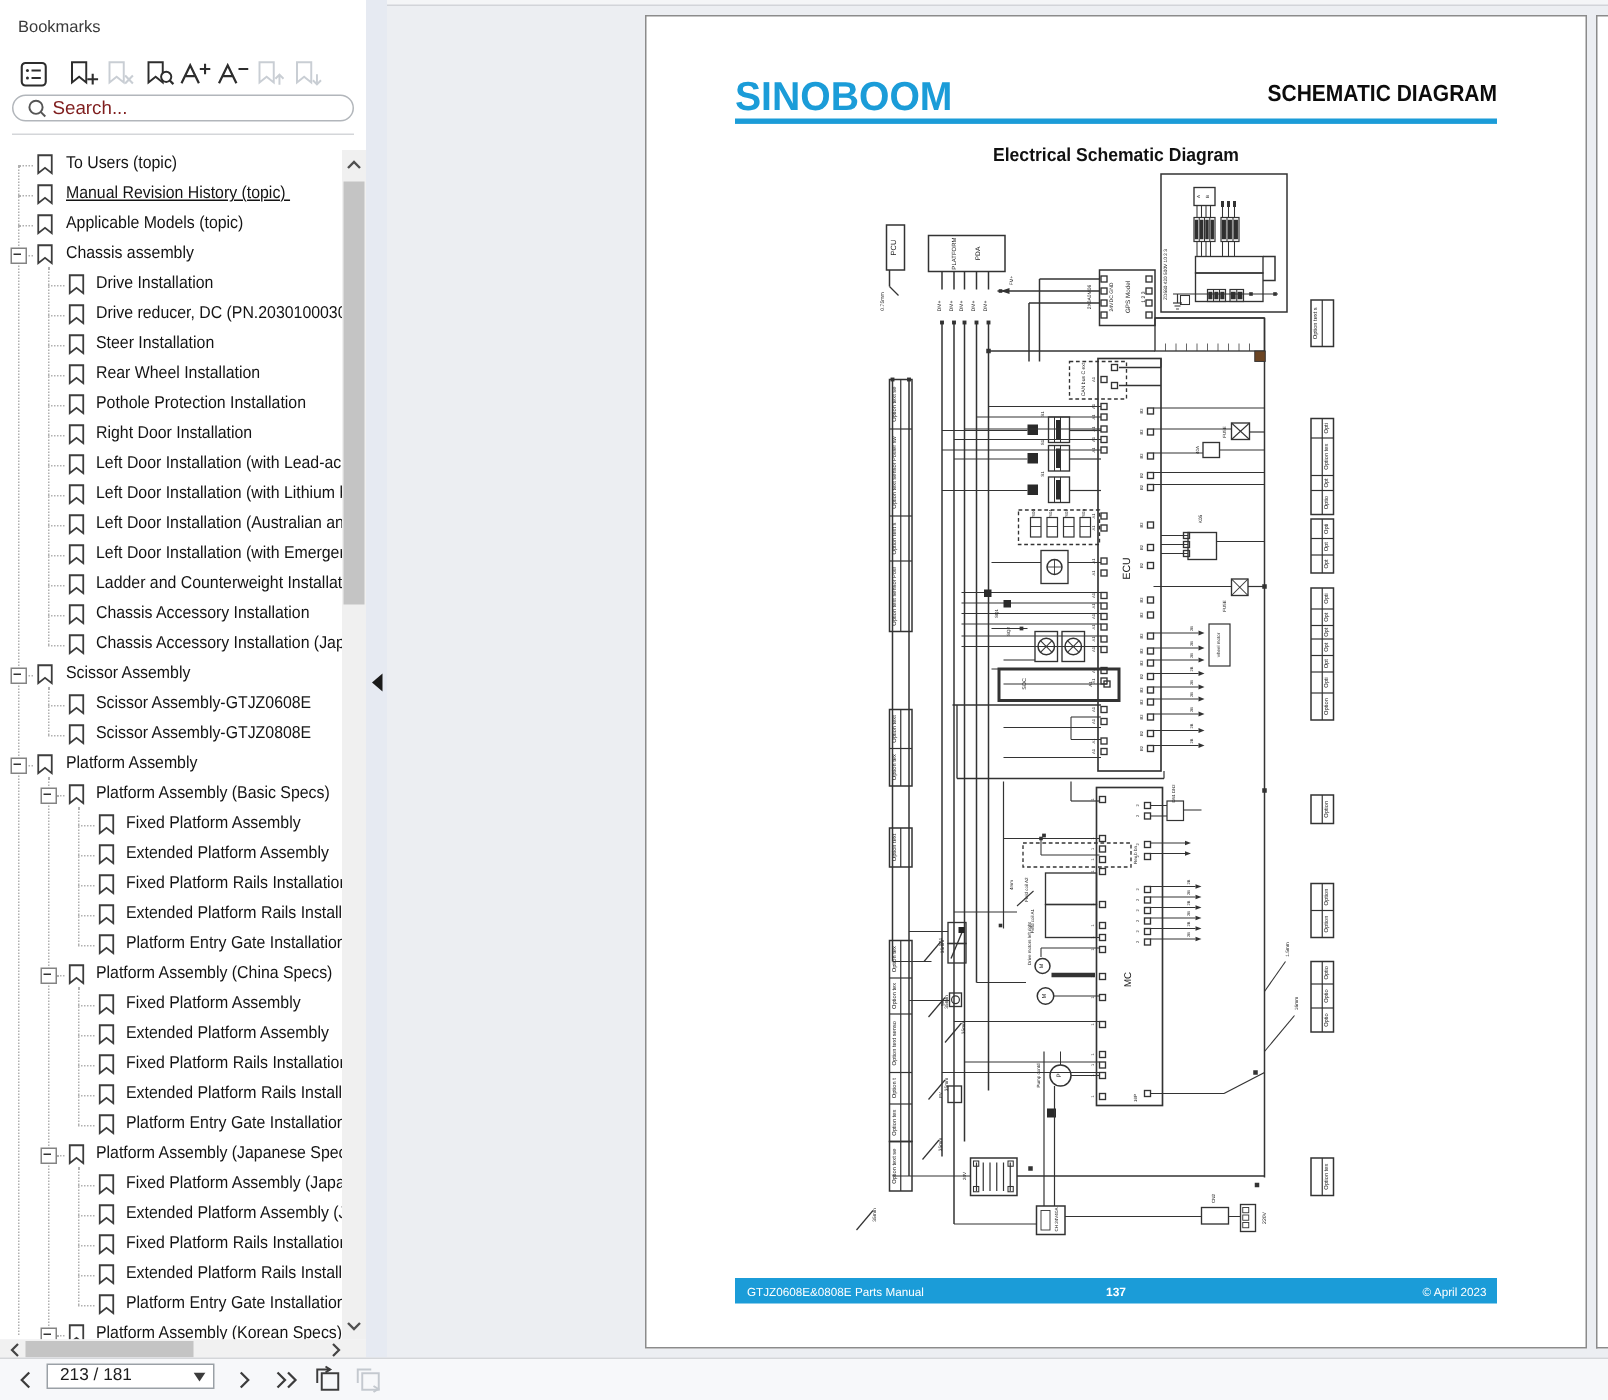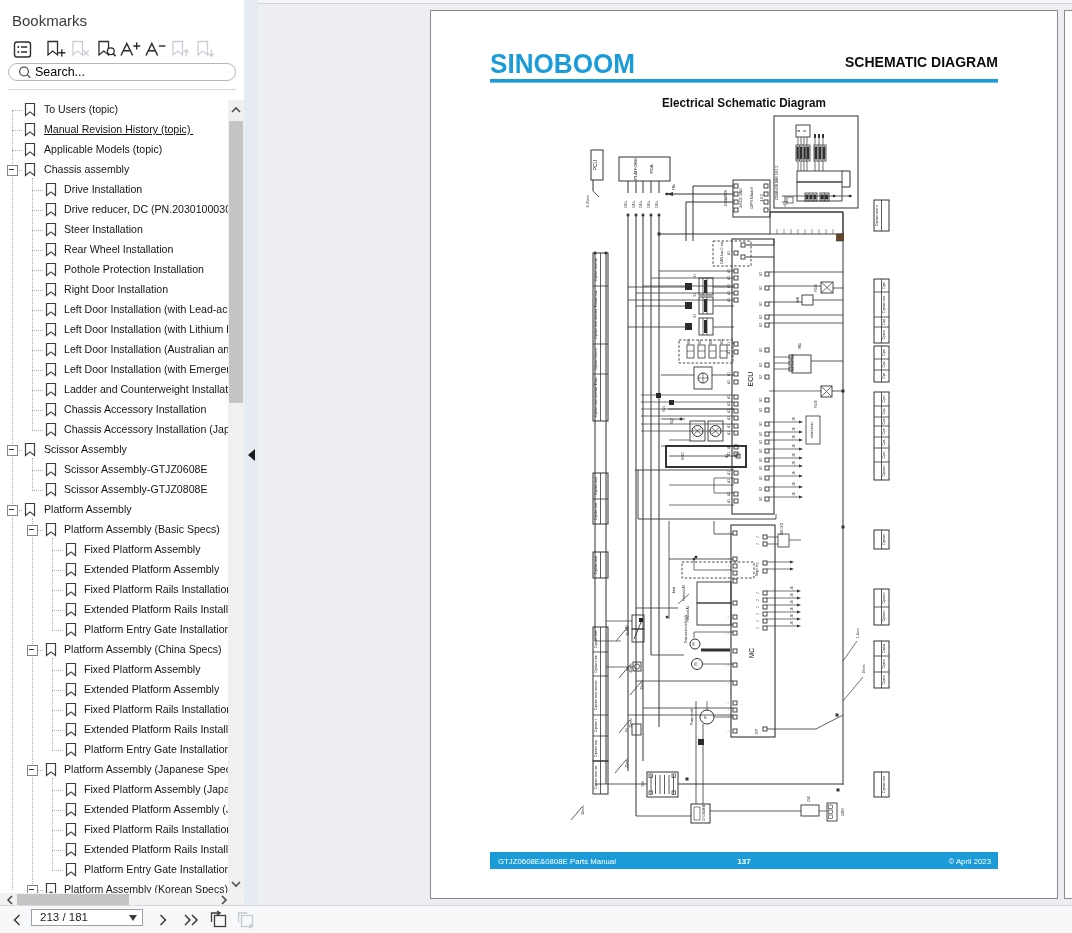--- a/index.html
+++ b/index.html
@@ -655,21 +655,21 @@
 <text x="583" y="809" font-size="3.2" fill="#222" font-weight="normal" text-anchor="middle" transform="rotate(-90 583 809)" font-family="Liberation Sans, sans-serif">35mm</text>
 <line x1="594" y1="783" x2="646" y2="783" stroke="#333" stroke-width="0.8"></line>
     <rect x="489" y="851" width="508" height="17" fill="#1b9cd8"></rect>
     <text x="497" y="863" font-size="7.8" fill="#fff" font-family="Liberation Sans, sans-serif">GTJZ0608E&amp;0808E Parts Manual</text>
     <text x="743" y="863" font-size="8" font-weight="bold" fill="#fff" text-anchor="middle" font-family="Liberation Sans, sans-serif">137</text>
     <text x="990" y="863" font-size="7.8" fill="#fff" text-anchor="end" font-family="Liberation Sans, sans-serif">© April 2023</text>
   </svg>
 </div>
 <div id="page2"></div>
 <div id="sidebar">
-  <div style="position:absolute;left:12px;top:12px;font-size:15px;color:#3a3a3a">Bookmarks</div>
+  <div style="position:absolute;left:12px;top:12px;font-size:11px;color:#3a3a3a">Bookmarks</div>
   <div style="position:absolute;left:12px;top:39px">
       <svg width="21" height="21">
         <rect x="2.5" y="3" width="16" height="15" rx="2.5" fill="none" stroke="#2d2d2d" stroke-width="1.4"></rect>
         <circle cx="6.3" cy="8" r="1" fill="#2d2d2d"></circle>
         <circle cx="6.3" cy="13" r="1" fill="#2d2d2d"></circle>
         <path d="M9,8 h6.2 M9,13 h6.2" stroke="#2d2d2d" stroke-width="1.3"></path>
       </svg>
     </div>
 <div style="position:absolute;left:45px;top:39px">
       <svg width="22" height="21">
@@ -712,21 +712,21 @@
       <svg width="22" height="21">
         <path d="M3,2.5 h9.5 v13.5 l-4.75,-3.9 l-4.75,3.9 z" fill="none" stroke="#c9ced4" stroke-width="1.3"></path>
         <path d="M16.3,10.5 v6.5 M13.6,14.5 l2.7,2.8 l2.7,-2.8" fill="none" stroke="#c9ced4" stroke-width="1.3"></path>
       </svg>
     </div>
   <div style="position:absolute;left:8px;top:63px;width:226px;height:16px;border:1px solid #b2b6bb;border-radius:9px;background:#fff">
     <svg style="position:absolute;left:8px;top:1px" width="18" height="16">
         <circle cx="7" cy="6.5" r="4.4" fill="none" stroke="#555" stroke-width="1.3"></circle>
         <path d="M10.1,9.6 l3.1,3.1" stroke="#555" stroke-width="1.3"></path>
       </svg>
-    <div style="position:absolute;left:26px;top:1px;font-size:12.5px;color:#000000">Search...</div>
+    <div style="position:absolute;left:26px;top:1px;font-size:12.5px;color:#7f1d1d">Search...</div>
   </div>
   <div style="position:absolute;left:8px;top:89px;width:228px;border-top:1px solid #d4d6d9"></div>
   <div id="treeclip">
       <div id="treeinner">
   <div style="position:absolute;left:12px;top:110px;height:780px;border-left:1px dotted #b0b0b0"></div>
 <div style="position:absolute;left:32px;top:178px;height:252px;border-left:1px dotted #b0b0b0"></div>
 <div style="position:absolute;left:32px;top:458px;height:32px;border-left:1px dotted #b0b0b0"></div>
 <div style="position:absolute;left:32px;top:518px;height:372px;border-left:1px dotted #b0b0b0"></div>
 <div style="position:absolute;left:52px;top:538px;height:92px;border-left:1px dotted #b0b0b0"></div>
 <div style="position:absolute;left:52px;top:658px;height:92px;border-left:1px dotted #b0b0b0"></div>

